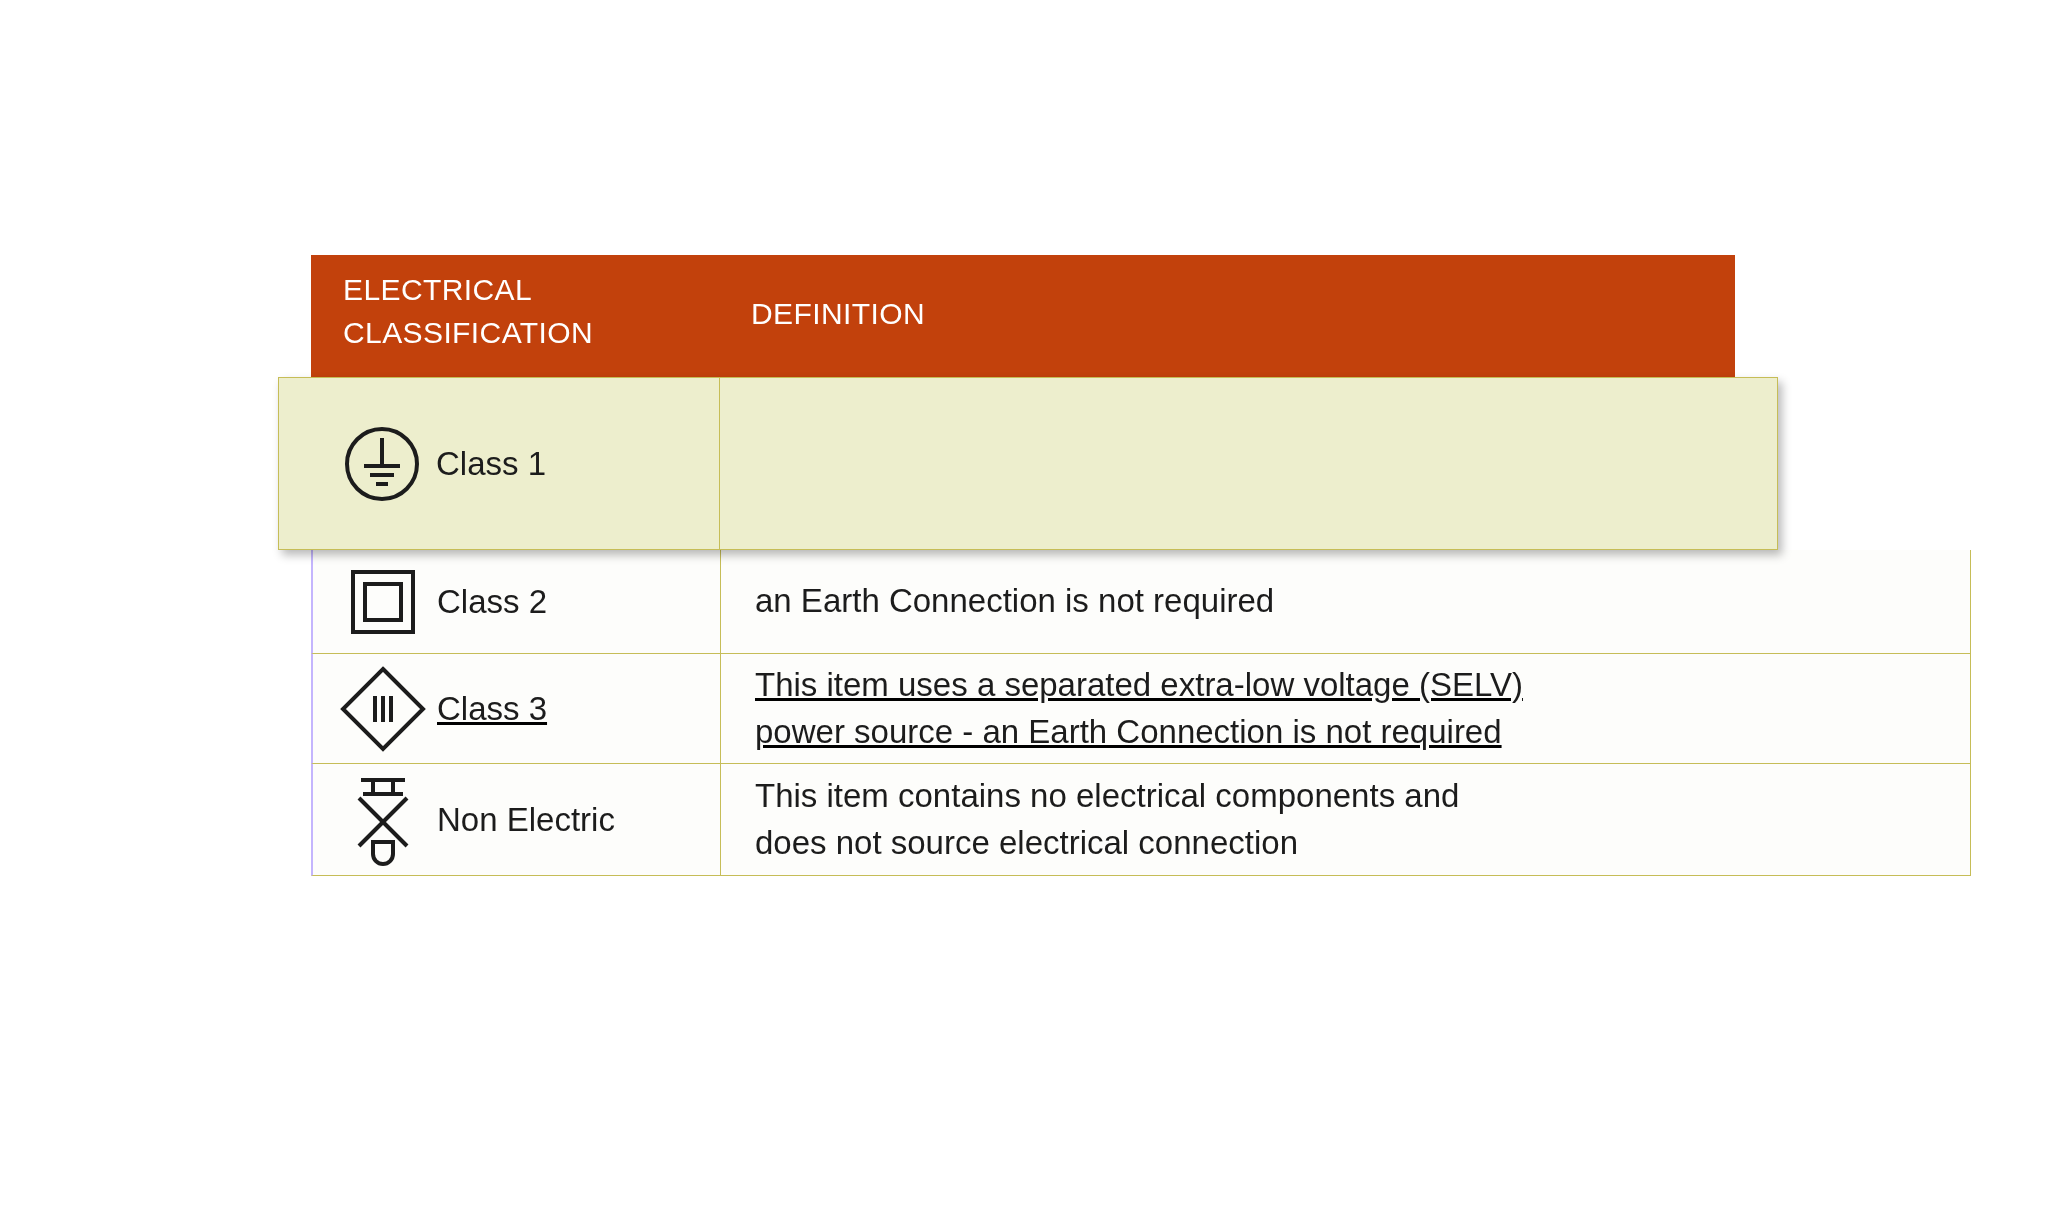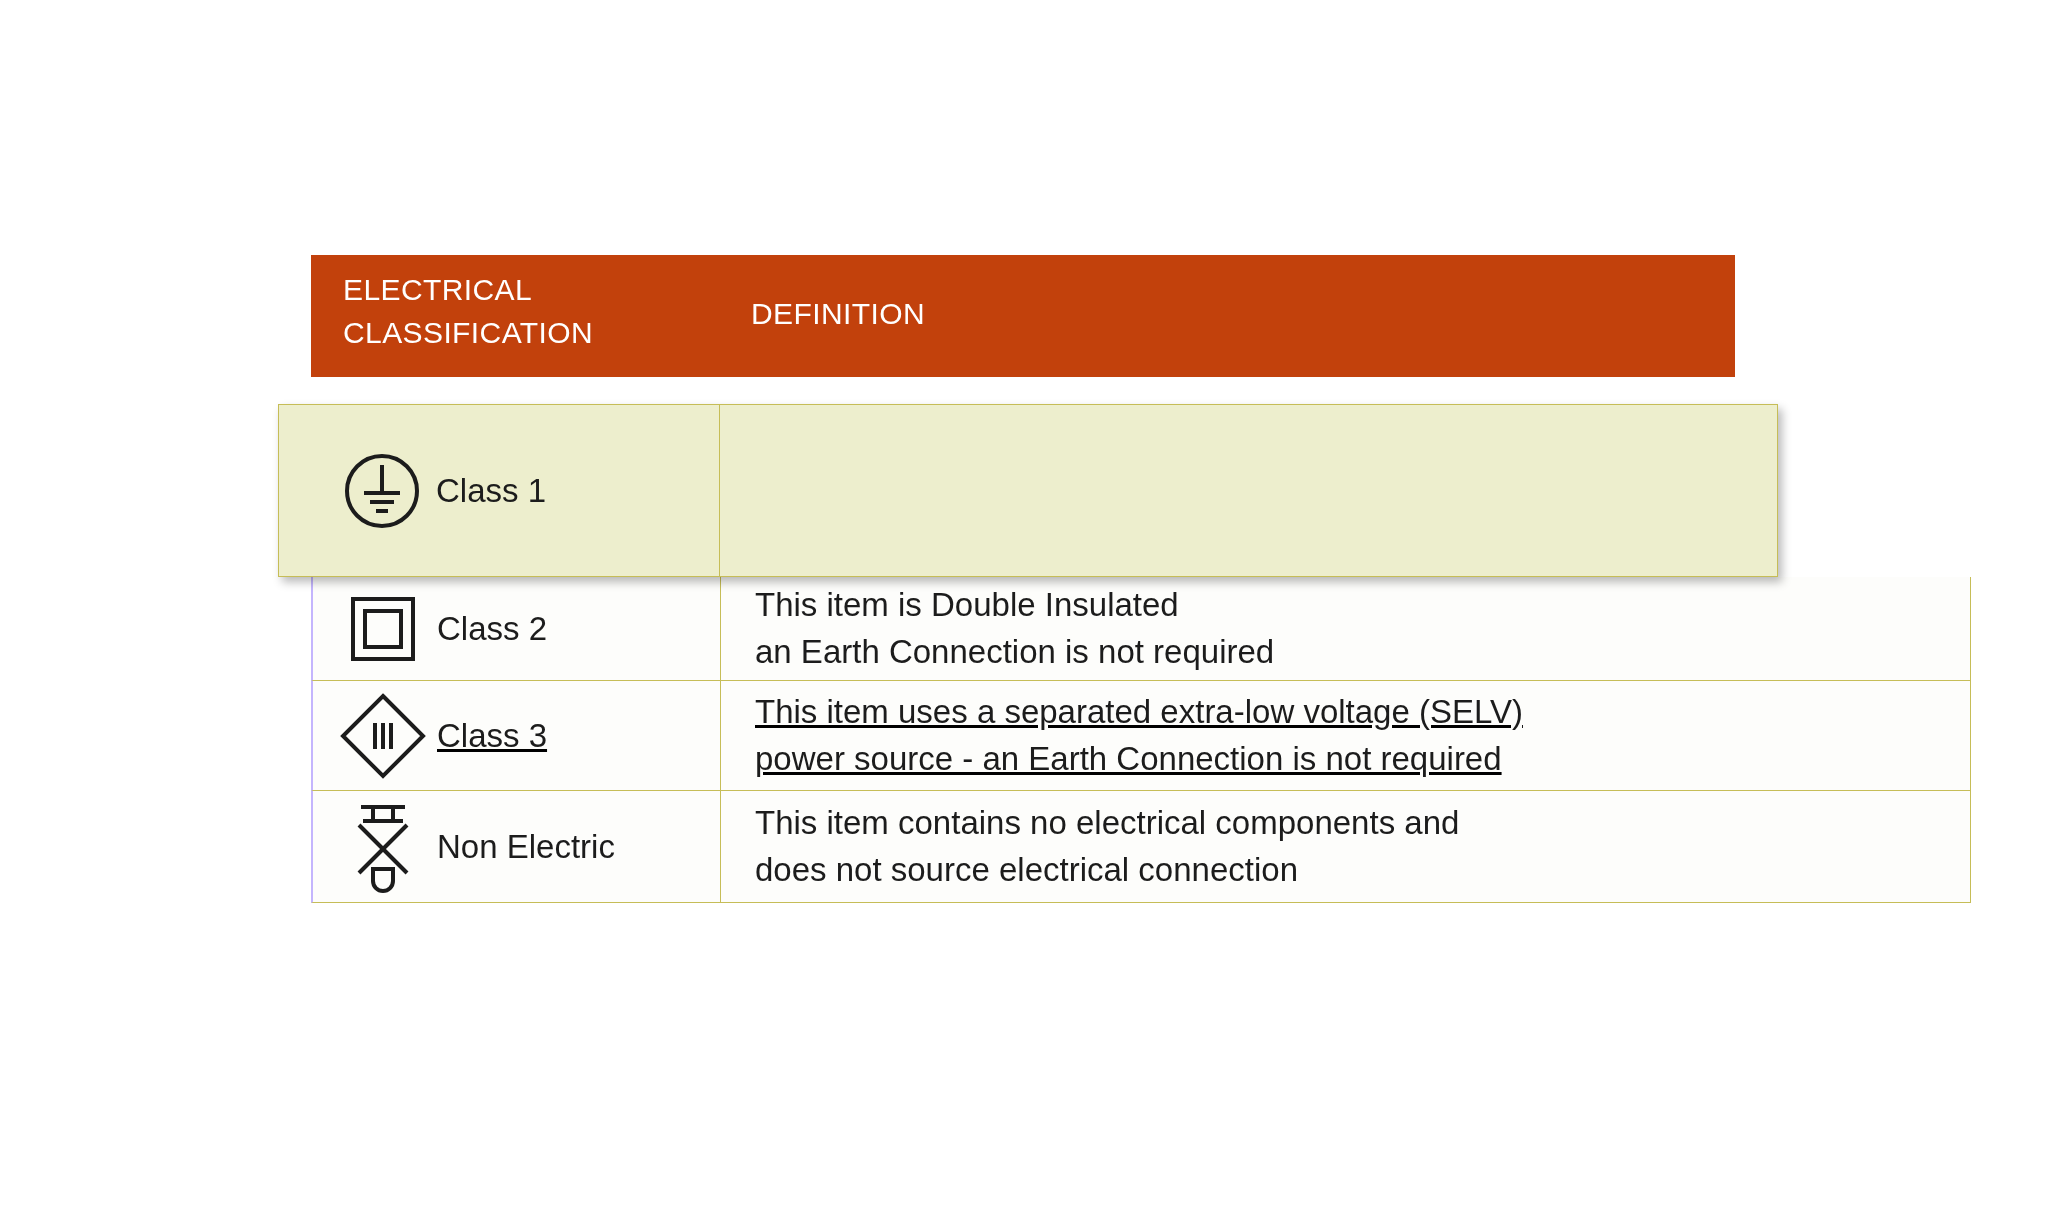--- a/index.html
+++ b/index.html
@@ -96,21 +96,20 @@
   
   #row-class1 {
     position: relative;
     z-index: 5;
     width: 1500px;
     margin-left: -33px;
     background: #edeecd;
     border: 1px solid #c6bd57;
     box-shadow: 4px 5px 9px rgba(0,0,0,0.28);
     height: 173px;
-    margin-top: 27px;
   }
   #row-class1 .icon-cell {
     width: 441px;
     padding-left: 55px;
   }
   #row-class1 .def-cell { padding-left: 34px; }
 
   .row-normal { height: 104px; }
   #row-class2 { height: 104px; }
   #row-class3 { height: 110px; text-decoration: underline; }
@@ -149,21 +148,20 @@
       <div class="icon-box">
         <svg width="72" height="72" viewBox="0 0 72 72" aria-hidden="true">
           <rect x="6" y="6" width="60" height="60" fill="none" stroke="#1c1c1c" stroke-width="4"></rect>
           <rect x="18" y="18" width="36" height="36" fill="none" stroke="#1c1c1c" stroke-width="4"></rect>
         </svg>
       </div>
       <div class="class-label">Class 2</div>
     </div>
     <div class="def-cell">
       <div class="lines">
-        <span>This item is Double Insulated</span>
         <span>an Earth Connection is not required</span>
       </div>
     </div>
   </div>
 
   <div class="row" id="row-class3">
     <div class="icon-cell">
       <div class="icon-box">
         <svg width="92" height="92" viewBox="0 0 92 92" aria-hidden="true">
           <polygon points="46,6 86,46 46,86 6,46" fill="none" stroke="#1c1c1c" stroke-width="4"></polygon>

